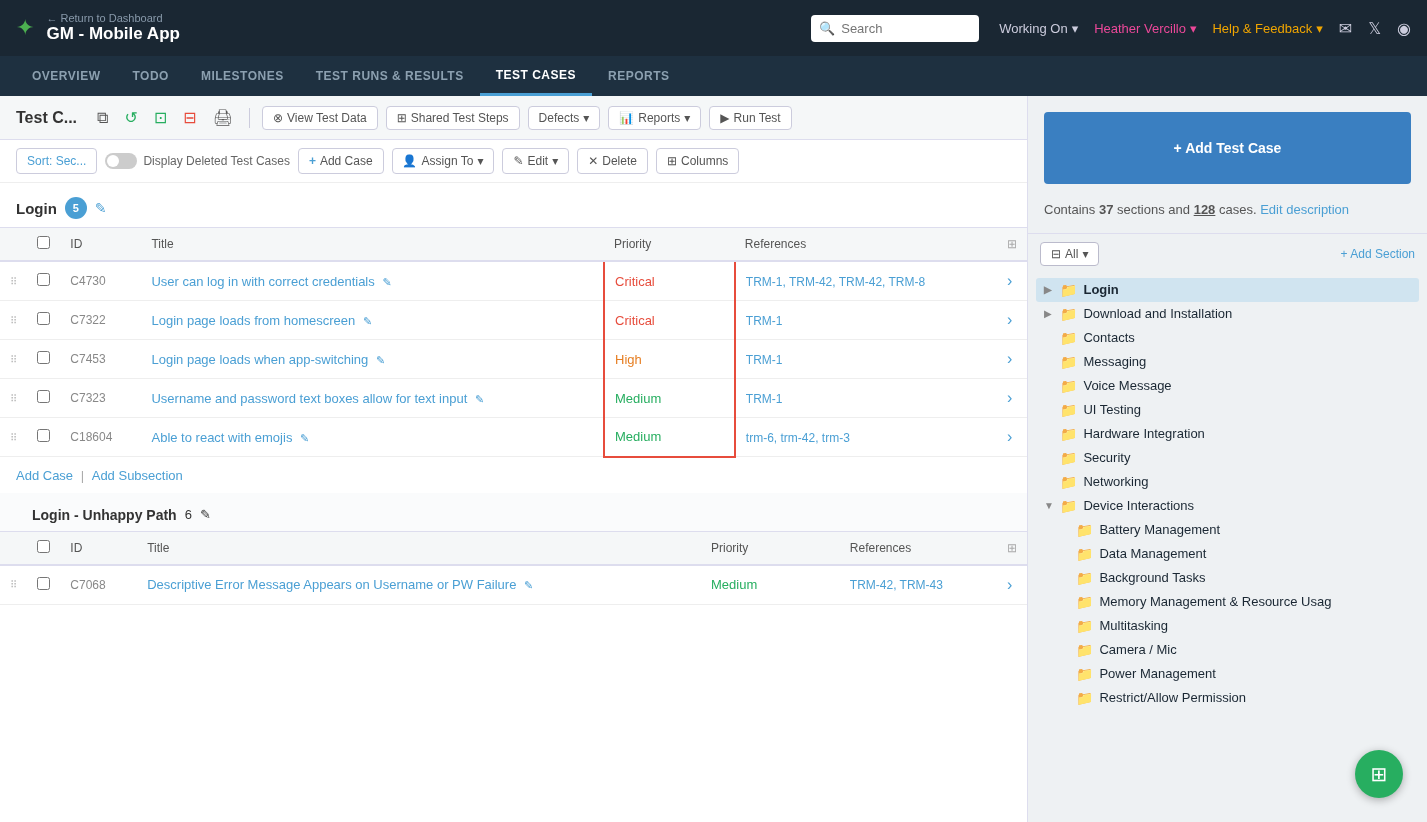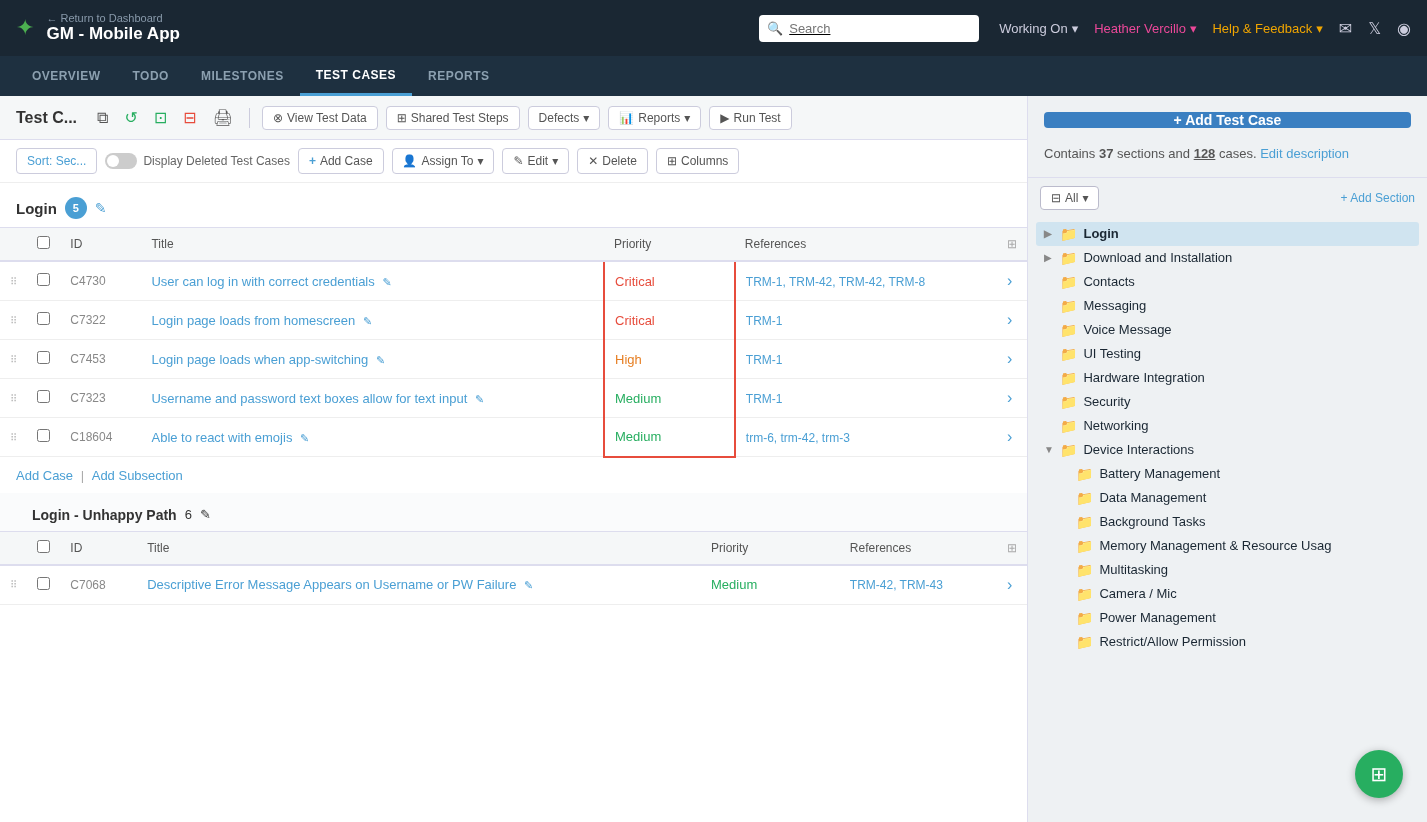--- a/index.html
+++ b/index.html
@@ -17,23 +17,22 @@
     .top-nav .logo-area {
       display: flex;
       flex-direction: column;
       margin-right: auto;
     }
     .top-nav .search-box {
       background: #fff;
       border: none;
       border-radius: 4px;
       padding: 6px 12px 6px 32px;
-      width: 220px;
+      width: 168px;
       font-size: 13px;
-      text-decoration: underline;
     }
     .top-nav .search-wrap {
       position: relative;
       margin-right: 20px;
     }
     .top-nav .nav-actions {
       display: flex;
       align-items: center;
       gap: 16px;
       font-size: 13px;
@@ -311,21 +310,21 @@
       background: #eef1f3;
       border-left: 1px solid #dde;
       overflow-y: auto;
       flex-shrink: 0;
     }
     .sidebar-add-btn {
       background: #3a7fc1;
       color: #fff;
       border: none;
       border-radius: 4px;
-      padding: 0 20px;
+      padding: 28px 20px;
       margin: 16px;
       width: calc(100% - 32px);
       cursor: pointer;
       font-size: 14px;
       font-weight: bold;
       text-align: center;
     }
     .sidebar-info {
       padding: 0 16px 12px;
       font-size: 13px;
@@ -436,20 +435,21 @@
     <span style="cursor:pointer;font-size:16px;color:#ccd;">✉</span>
     <span style="cursor:pointer;font-size:16px;color:#ccd;">𝕏</span>
     <span style="cursor:pointer;font-size:16px;color:#ccd;">◉</span>
   </div>
 </nav>
 
 <nav class="sub-nav">
   <span class="nav-item">OVERVIEW</span>
   <span class="nav-item">TODO</span>
   <span class="nav-item">MILESTONES</span>
+  <span class="nav-item">TEST RUNS &amp; RESULTS</span>
   <span class="nav-item active">TEST CASES</span>
   <span class="nav-item">REPORTS</span>
 </nav>
 
 <div class="main-layout">
 
   <div class="left-content">
 
     <div class="toolbar">
       <span class="page-title">Test C...</span>

